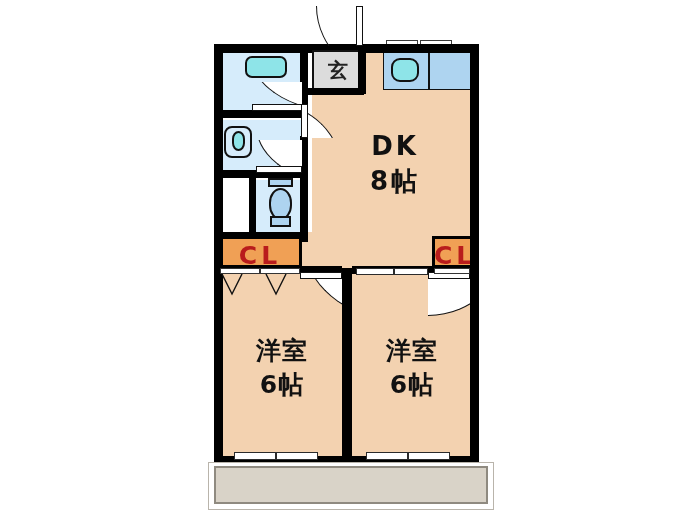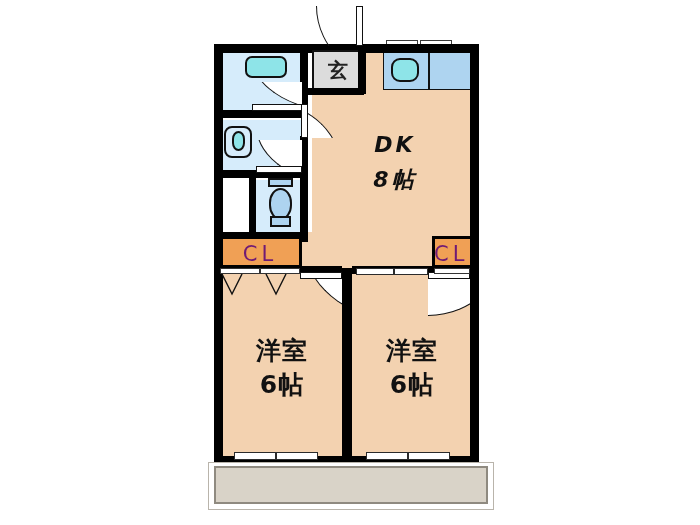--- a/index.html
+++ b/index.html
@@ -13,22 +13,22 @@
   .fill-genkan{background:#dcdcdc;}
   .fill-cl{background:#f0a055;}
   .fill-white{background:#ffffff;}
   .fill-fixture{background:#aed4f0;}
   .fill-tub{background:#8ee4e8;}
   
   .wall{background:#000000;}
   
   .lbl{position:absolute;color:#111111;font-weight:bold;text-align:center;line-height:1.05;white-space:nowrap;}
   .lbl-room{font-size:25px;letter-spacing:1px;}
-  .lbl-dk{font-size:22px;letter-spacing:3px;font-style:italic;}
-  .lbl-cl{font-size:21px;font-weight:normal;letter-spacing:4px;color:#701a75;}
+  .lbl-dk{font-size:26px;letter-spacing:3px;}
+  .lbl-cl{font-size:25px;font-weight:bold;letter-spacing:4px;color:#b91c1c;}
   .lbl-gen{font-size:20px;color:#222;}
   .lbl-ver{font-size:22px;letter-spacing:3px;color:#1a1a1a;}
   
   .tub{border:2.5px solid #111;border-radius:7px;}
   .basin{border:2px solid #111;border-radius:8px;}
   .sink{border:2.5px solid #111;border-radius:9px;}
   .toiletbowl{border:2px solid #111;border-radius:50%/46%;}
   .toilettank{border:2px solid #111;}
   .counter{border:1.5px solid #111;}
   

